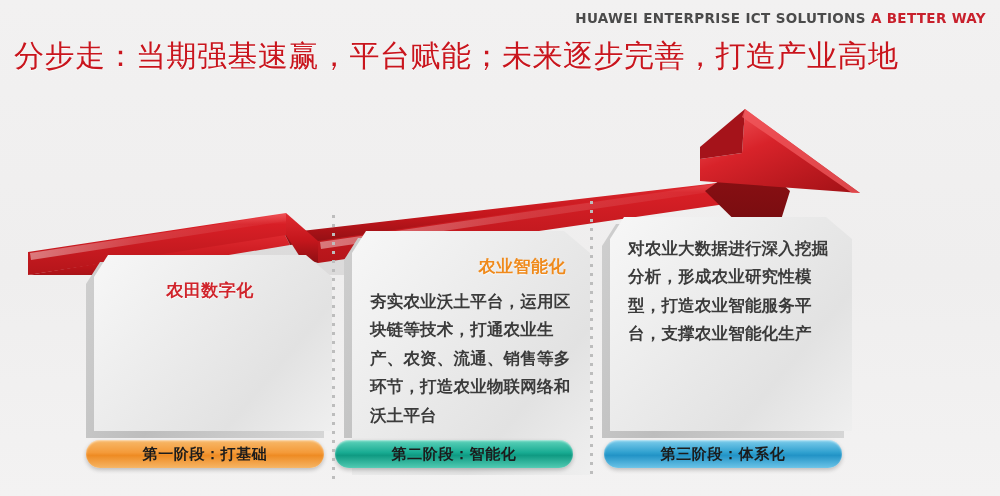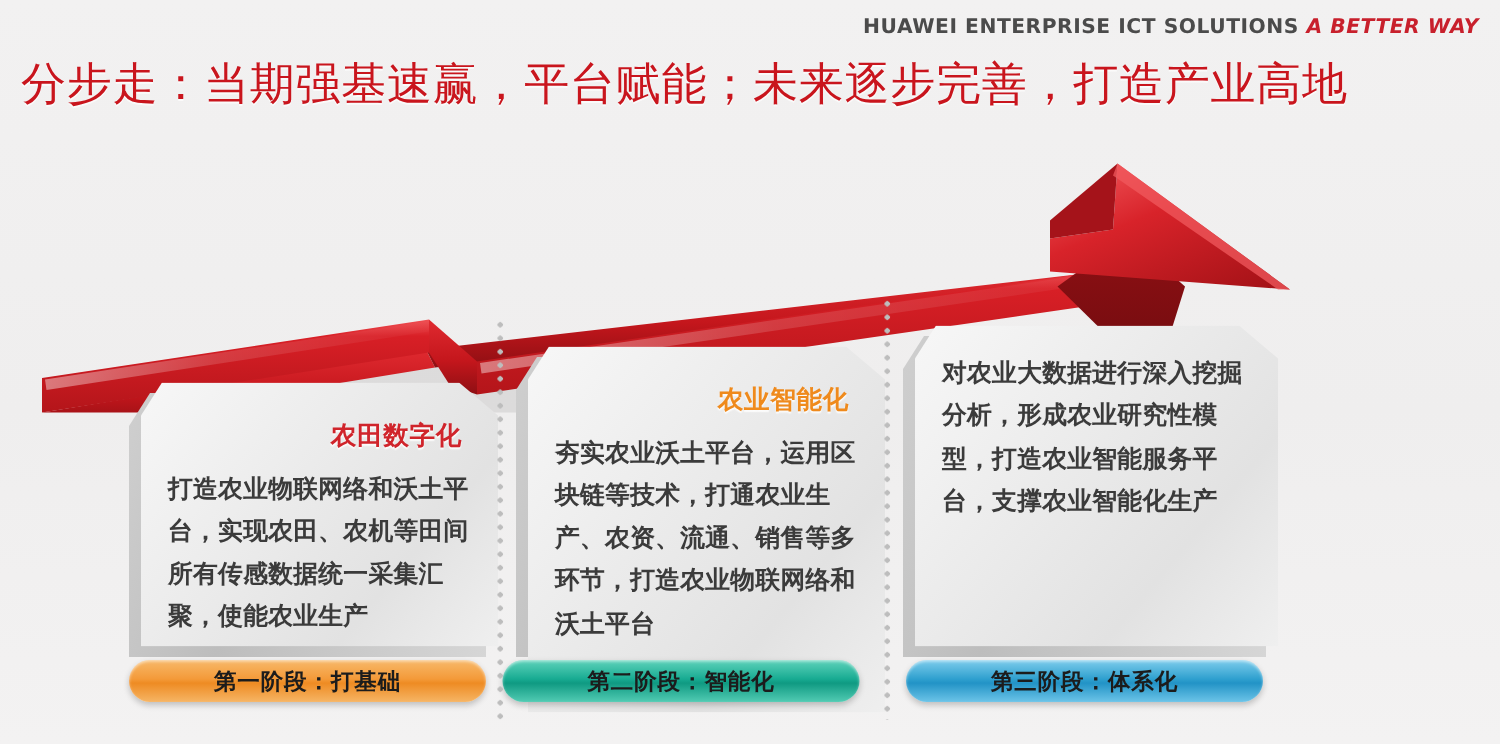--- a/index.html
+++ b/index.html
@@ -26,21 +26,21 @@
   .brand-bar {
     position: absolute;
     top: 10px;
     right: 14px;
     font-size: 13.5px;
     font-weight: bold;
     letter-spacing: 0.35px;
     white-space: nowrap;
   }
   .brand-main { color: #4b4b4b; }
-  .brand-accent { color: #c8202c; font-style: italic; }
+  .brand-accent { color: #c8202c; }
 
   .slide-title {
     position: absolute;
     top: 36px;
     left: 14px;
     width: 980px;
     font-size: 30px;
     font-weight: normal;
     color: #c9151d;
     letter-spacing: 0.5px;
@@ -195,22 +195,21 @@
 
       <path d="M700,64 L742,58 L745,14 L700,52 Z" fill="#a5131a"></path>
 
       <path d="M745,14 L860,98 L852,98 L742,22 Z" fill="#f0595d" opacity="0.75"></path>
     </svg>
   </div>
 
   <div class="card-shadow" style="left:86px; top:262px; width:238px; height:176px;"></div>
   <div class="card" style="left:94px; top:255px; width:238px; height:176px;">
     <div class="card-inner">
-      <div class="card-title" style="color:#d0242b;">农田数字化</div>
-      <div class="card-body">打造农业物联网络和沃土平台，实现农田、农机等田间所有传感数据统一采集汇聚，使能农业生产</div>
+      <div class="card-title" style="color:#d0242b;text-align:center;">农田数字化</div>
     </div>
   </div>
 
   <div class="card-shadow" style="left:344px; top:238px; width:238px; height:200px;"></div>
   <div class="card" style="left:352px; top:231px; width:238px; height:244px;">
     <div class="card-inner">
       <div class="card-title" style="color:#ef8a1c;">农业智能化</div>
       <div class="card-body">夯实农业沃土平台，运用区块链等技术，打通农业生产、农资、流通、销售等多环节，打造农业物联网络和沃土平台</div>
     </div>
   </div>

